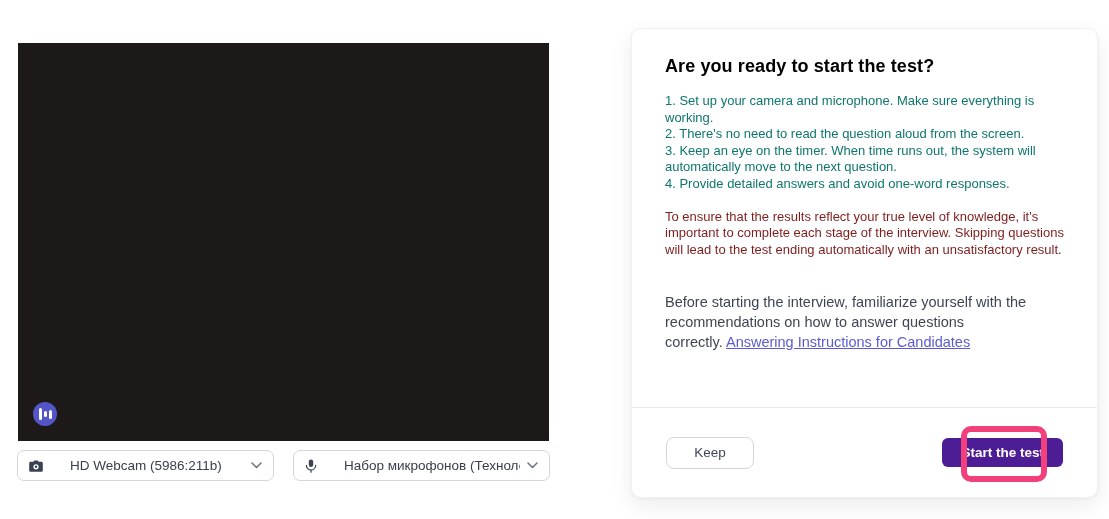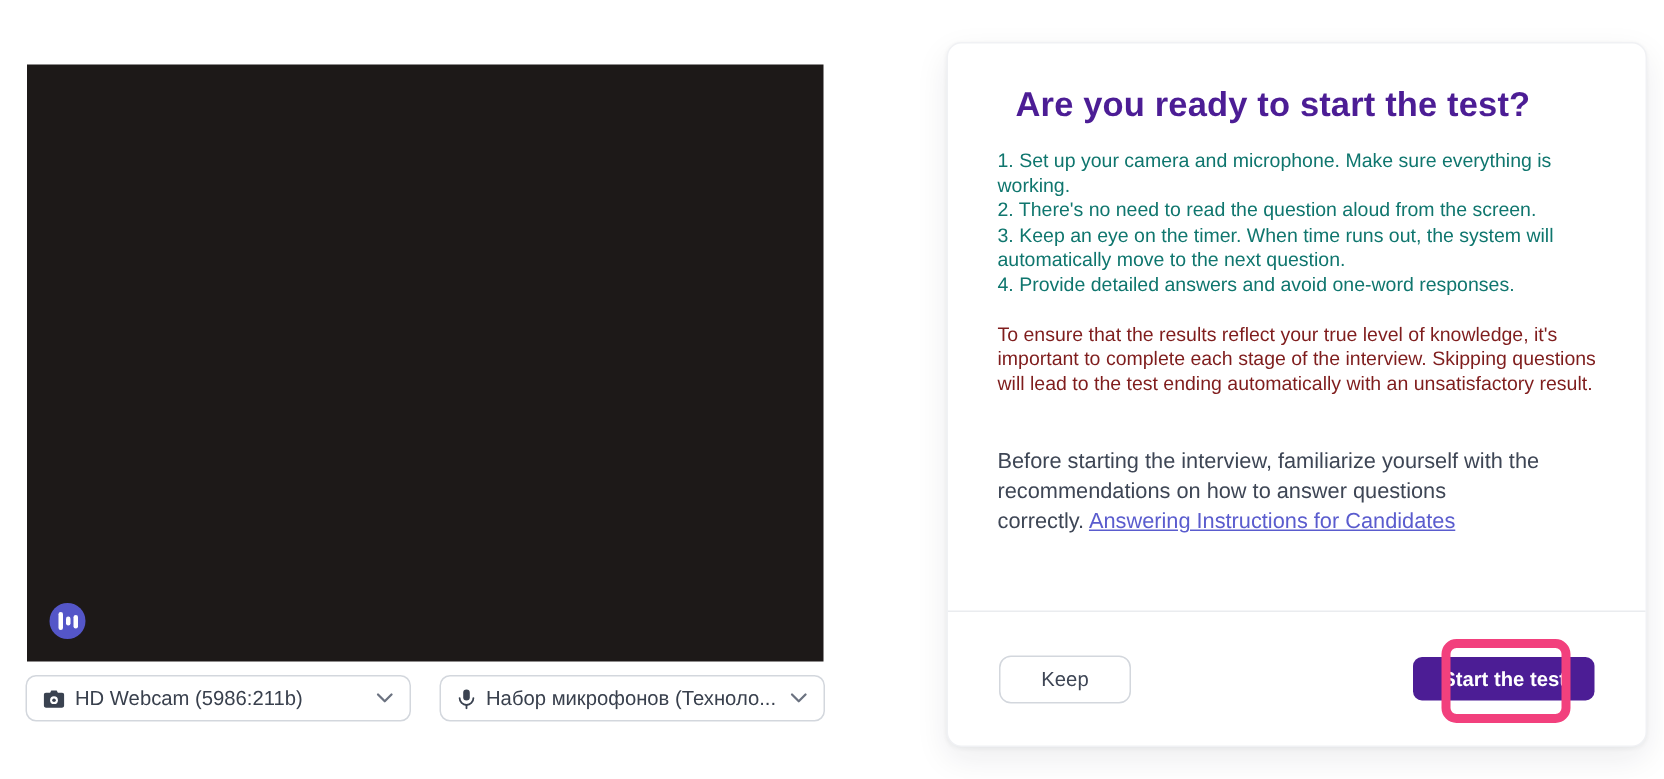--- a/index.html
+++ b/index.html
@@ -23,34 +23,34 @@
   .eq-bars i:nth-child(1){height:12px;}
   .eq-bars i:nth-child(2){height:6px;}
   .eq-bars i:nth-child(3){height:9px;}
 
   .select{
     position:absolute;top:450px;height:31px;box-sizing:border-box;
     border:1px solid #d3d7dd;border-radius:7px;background:#fff;
     display:flex;align-items:center;gap:7px;padding:0 11px;
     font-size:13.5px;color:#39404d;cursor:pointer;
   }
-  .select .value{flex:1;white-space:nowrap;overflow:hidden;}
+  .select .value{flex:1;white-space:nowrap;overflow:hidden;margin-left:20px;}
   .sel-camera{left:17px;width:257px;}
   .sel-mic{left:293px;width:257px;}
   .icn{flex-shrink:0;display:block;}
 
   
   .card{
     position:absolute;left:631px;top:28px;width:467px;height:470px;
     box-sizing:border-box;background:#fff;border:1px solid #f0f1f4;border-radius:10px;
     box-shadow:0 8px 22px rgba(25,30,45,.08),0 1px 3px rgba(25,30,45,.05);
   }
   .card-body{padding:27px 33px 0 33px;}
   .card-title{
-    margin:0 12px 16px;font-size:23px;font-weight:700;color:#4c1d95;letter-spacing:.1px;
+    margin:0 0 16px;font-size:18px;font-weight:700;color:#000000;letter-spacing:.1px;
   }
   .instructions{font-size:13px;line-height:16.6px;color:#0f766e;}
   .note-title{margin:14px 0 0;font-size:15px;font-weight:500;color:#323b48;}
   .note-body{margin:16px 0 0;font-size:13px;line-height:16.6px;color:#7f1d1d;}
   .before{margin:34px 0 0;font-size:14.5px;line-height:20px;color:#3e4655;}
   .before-main{display:block;max-width:374px;}
   .link{color:#5a5cce;text-decoration:underline;cursor:pointer;}
 
   .card-footer{
     position:absolute;left:0;right:0;bottom:0;height:90px;box-sizing:border-box;

